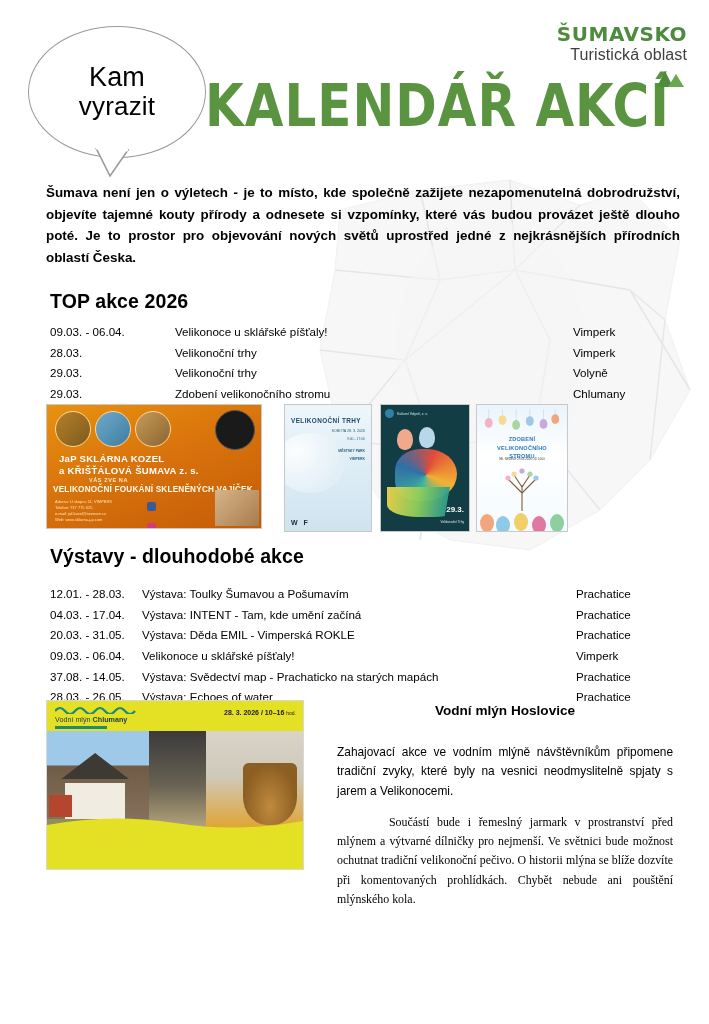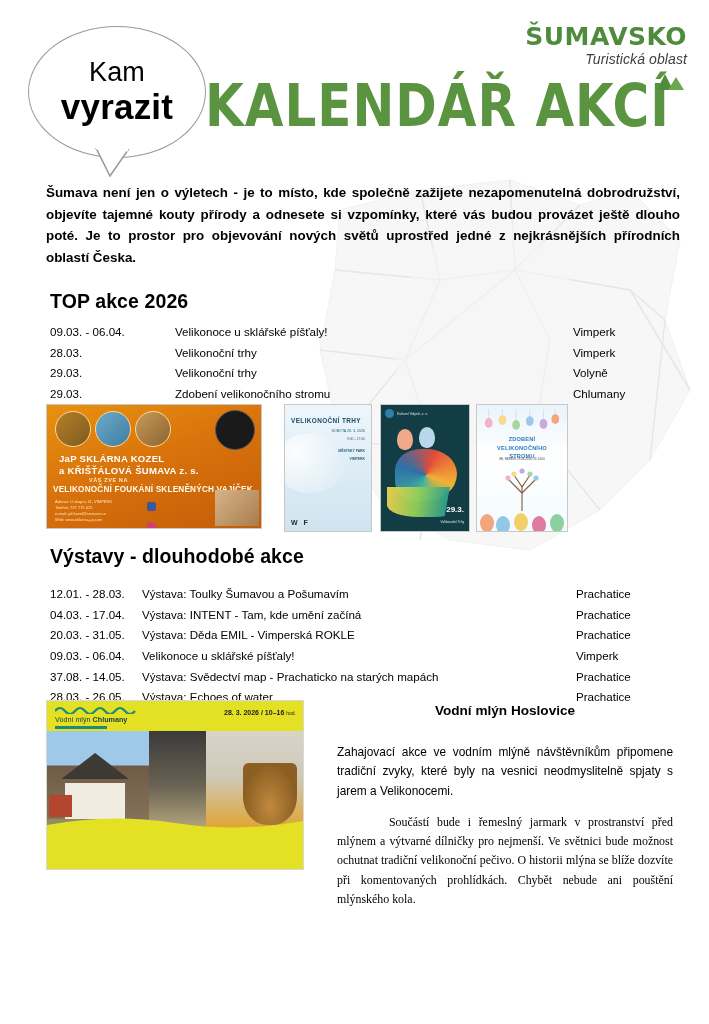--- a/index.html
+++ b/index.html
@@ -14,31 +14,31 @@
 
   
   .header{position:relative;height:170px;z-index:2;}
   .bubble{position:absolute;left:28px;top:26px;width:176px;height:130px;
     border:1.6px solid #9a9a9a;border-radius:50%/50%;background:#fff;
     display:flex;flex-direction:column;align-items:center;justify-content:center;}
   .bubble-tail{position:absolute;left:93px;top:148px;width:0;height:0;
     border-left:1.6px solid #9a9a9a;}
   .bubble-tail svg{display:block;}
   .kam{font-size:27px;line-height:1.08;font-weight:400;letter-spacing:.2px;}
-  .vyrazit{font-size:35px;line-height:1.12;font-weight:bold;letter-spacing:.2px;}
+  .vyrazit{font-size:26px;line-height:1.12;font-weight:normal;letter-spacing:.2px;}
 
   .maintitle{position:absolute;left:205px;top:72px;width:420px;
     font-size:50px;font-weight:bold;color:#5b9440;letter-spacing:1px;
     font-family:"DejaVu Sans",sans-serif;
     transform:scaleY(1.18);transform-origin:left top;white-space:nowrap;}
 
   .brand{position:absolute;right:22px;top:24px;text-align:right;}
-  .brand-name{font-size:25px;font-weight:bold;color:#4e8b3c;letter-spacing:.5px;
+  .brand-name{font-size:20px;font-weight:bold;color:#4e8b3c;letter-spacing:.5px;
     font-family:"DejaVu Sans",sans-serif;line-height:1;}
-  .brand-sub{font-size:14px;color:#3f3f3f;margin-top:2px;letter-spacing:.1px;font-style:italic;}
+  .brand-sub{font-size:16px;color:#3f3f3f;margin-top:2px;letter-spacing:.1px;}
   .brand-mark{margin-top:3px;display:flex;justify-content:flex-end;}
 
   
   .intro{position:absolute;left:46px;top:182px;width:634px;z-index:2;
     font-size:13.4px;font-weight:bold;line-height:1.62;text-align:justify;}
 
   
   .sec-title{font-size:19.5px;font-weight:bold;letter-spacing:.1px;}
 
   #top-section{position:absolute;left:50px;top:290px;width:618px;z-index:2;}

